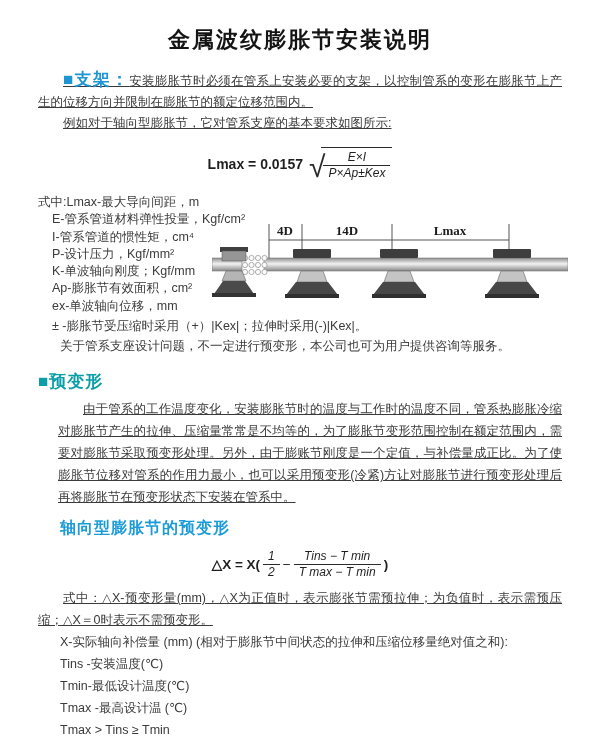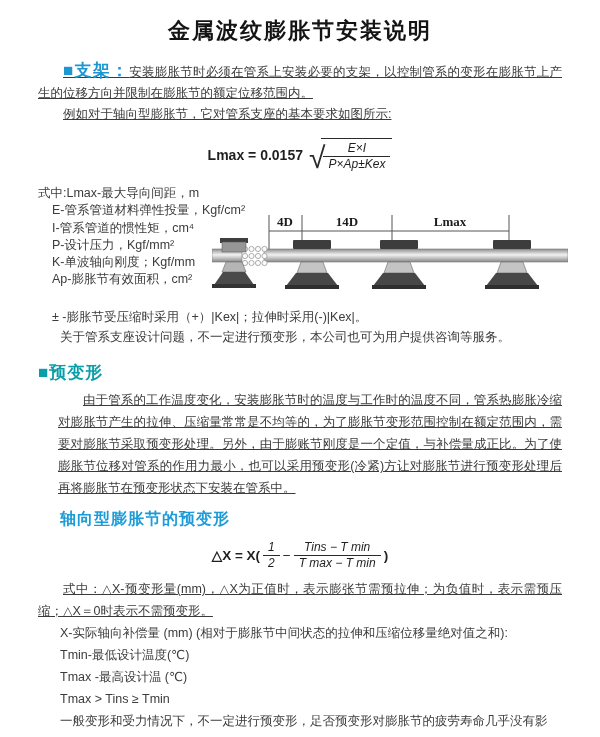--- a/index.html
+++ b/index.html
@@ -3,21 +3,21 @@
 <meta charset="utf-8">
 <style>
   html,body{margin:0;padding:0;background:#fff;}
   .page{
     width:600px;height:737px;position:relative;overflow:hidden;background:#ffffff;
     font-family:"Liberation Sans","DejaVu Sans",sans-serif;color:#3b3b3b;
   }
   .content{padding:0 38px;}
   .doc-title{
     text-align:center;font-size:22px;font-weight:bold;color:#141414;
-    padding-top:12px;margin:4px;letter-spacing:2px;
+    padding-top:12px;margin:13px;letter-spacing:2px;
   }
   .body-text{font-size:12.5px;line-height:21px;margin:0;text-align:justify;color:#3b3b3b;text-decoration:underline;}
   .indent2{text-indent:2em;}
   .sec-head{font-size:17px;font-weight:bold;letter-spacing:1px;}
   .blue{color:#1e96d2;}
   .teal{color:#0a9fa8;}
   .subhead{font-size:16px;font-weight:bold;color:#1b9cd8;margin:0;letter-spacing:1px;}
   .sec1-para{margin-top:14px;}
   .math{font-family:Liberation Sans, sans-serif;color:#1f1f1f;}
   .formula{text-align:center;font-size:14px;}
@@ -69,20 +69,21 @@
     </div>
 
     <div class="defs-wrap">
       <div class="defs">
         <div>式中:Lmax-最大导向间距，m</div>
         <div class="sub">E-管系管道材料弹性投量，Kgf/cm²</div>
         <div class="sub">I-管系管道的惯性矩，cm⁴</div>
         <div class="sub">P-设计压力，Kgf/mm²</div>
         <div class="sub">K-单波轴向刚度；Kgf/mm</div>
         <div class="sub">Ap-膨胀节有效面积，cm²</div>
+        <div class="sub">ex-单波轴向位移，mm</div>
       </div>
 
       <div class="diagram-box">
         <svg width="356" height="98" viewBox="0 0 356 98">
           <defs>
             <linearGradient id="pg" x1="0" y1="0" x2="0" y2="1">
               <stop offset="0" stop-color="#8f8f8f"></stop>
               <stop offset="0.45" stop-color="#f2f2f2"></stop>
               <stop offset="1" stop-color="#888888"></stop>
             </linearGradient>
@@ -165,20 +166,21 @@
       <span class="frac" style="margin:0 3px;">
         <span class="num">Tins − T min</span>
         <span class="den">T max − T min</span>
       </span>
       <span class="bold">)</span>
     </div>
 
     <div class="notes">
       <p class="body-text indent2 line22">式中：△X-预变形量(mm)，△X为正值时，表示膨张节需预拉伸；为负值时，表示需预压缩；△X＝0时表示不需预变形。</p>
       <p class="note-line pl22 line22">X-实际轴向补偿量 (mm) (相对于膨胀节中间状态的拉伸和压缩位移量绝对值之和):</p>
+      <p class="note-line pl22 line22">Tins -安装温度(℃)</p>
       <p class="note-line pl22 line22">Tmin-最低设计温度(℃)</p>
       <p class="note-line pl22 line22">Tmax -最高设计温 (℃)</p>
       <p class="note-line pl22 line22">Tmax &gt; Tins ≥ Tmin</p>
       <p class="note-line pl22 line22">一般变形和受力情况下，不一定进行预变形，足否预变形对膨胀节的疲劳寿命几乎没有影响。</p>
     </div>
 
   </div>
 </div>
 
 </body></html>

